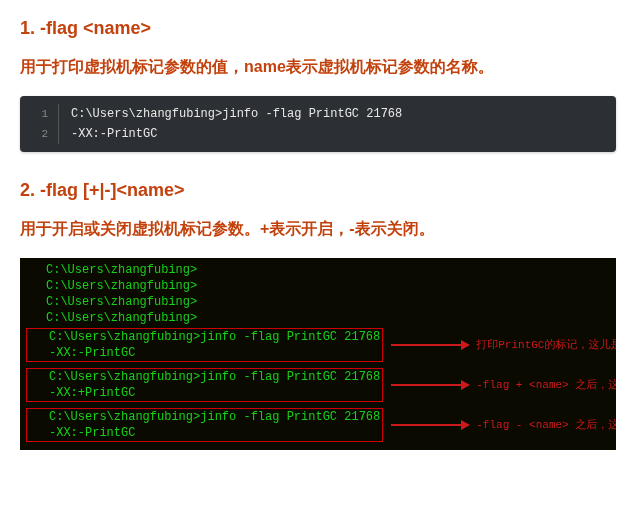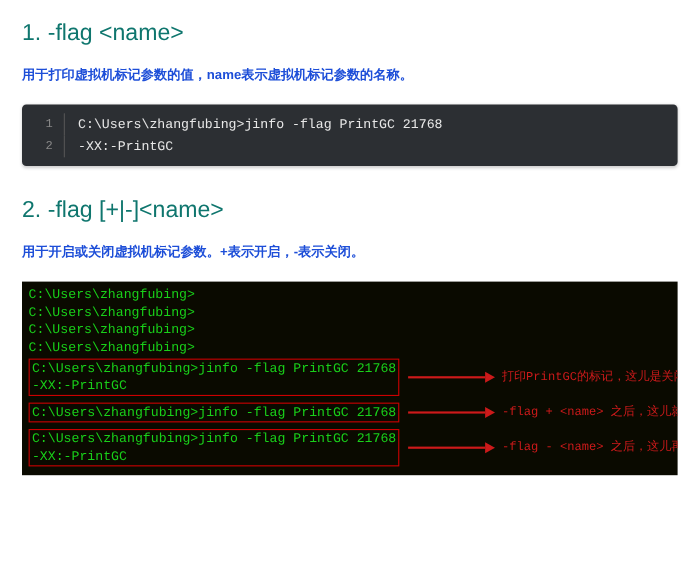--- a/index.html
+++ b/index.html
@@ -6,29 +6,29 @@
     margin: 0;
     padding: 12px 20px;
     font-family: "Microsoft YaHei", "PingFang SC", Arial, sans-serif;
     background: #ffffff;
     color: #333;
     font-size: 14px;
     width: 636px;
     box-sizing: border-box;
   }
   .h2 {
-    font-size: 21px;
-    font-weight: 400;
-    color: #0f766e;
+    font-size: 18px;
+    font-weight: 700;
+    color: #c2410c;
     margin: 6px 0 18px 0;
     font-family: "Segoe UI", "Microsoft YaHei", Arial, sans-serif;
   }
   .desc {
-    font-size: 12px;
-    color: #1d4ed8;
+    font-size: 16px;
+    color: #c2410c;
     font-weight: 600;
     margin-bottom: 18px;
   }
   .code-block {
     background: #2c2f33;
     border-radius: 4px;
     padding: 8px 0;
     margin-bottom: 28px;
     font-family: "Consolas", "Courier New", monospace;
     font-size: 12px;
@@ -59,20 +59,21 @@
     font-family: "NSimSun","SimSun","Courier New", monospace;
     font-size: 12px;
     line-height: 16px;
     position: relative;
     box-sizing: border-box;
     overflow: hidden;
   }
   .term-plain {
     color: #19d019;
     white-space: pre;
+    margin-left: 20px;
   }
   .term-box {
     border: 1px solid #c00;
     padding: 0 2px;
     margin: 2px 0;
     display: inline-block;
   }
   .term-box .term-plain { display:block; }
   .row {
     display:flex;
@@ -141,20 +142,21 @@
     </div>
     <span class="annot">打印PrintGC的标记，这儿是关闭状态</span>
   </div>
 
   <div class="spacer"></div>
 
   <div class="row">
     <div class="term-box">
       <span class="term-plain"></span>
       <span class="term-plain">C:\Users\zhangfubing&gt;jinfo -flag PrintGC 21768</span>
+      <span class="term-plain">-XX:+PrintGC</span>
     </div>
     <div class="arrow">
       <div class="arrow-line"></div>
         <div class="arrow-head"></div>
     </div>
     <span class="annot">-flag + &lt;name&gt; 之后，这儿就变成开启状态了</span>
   </div>
 
   <div class="spacer"></div>
 

